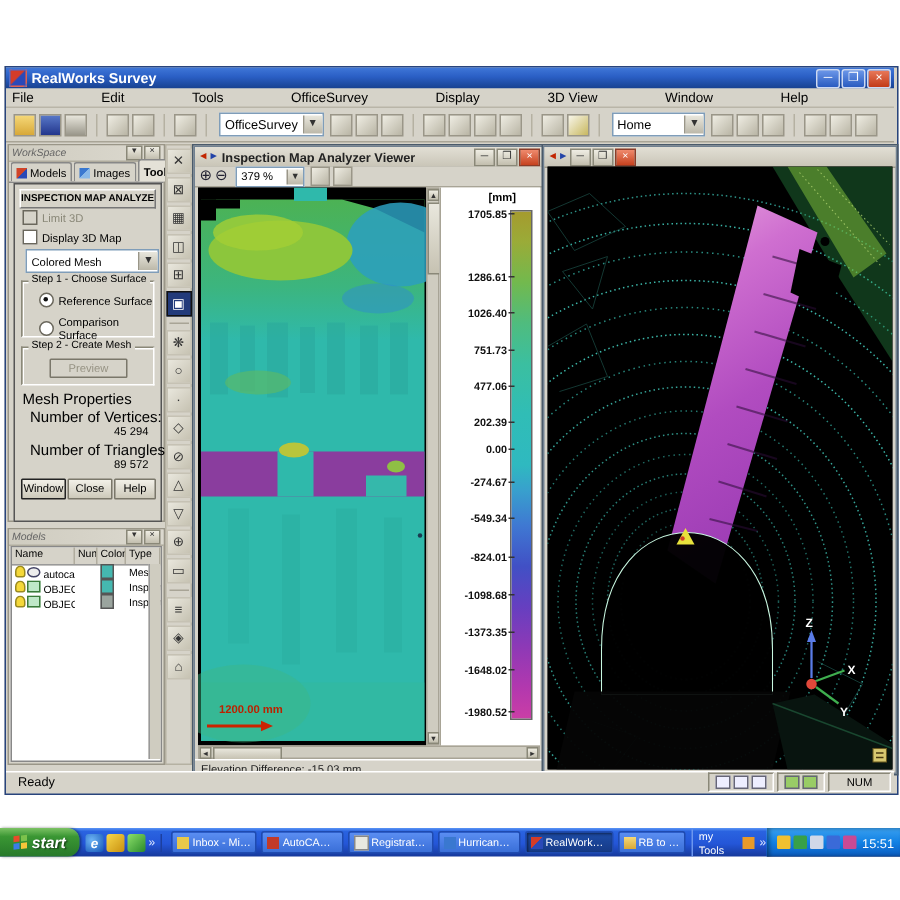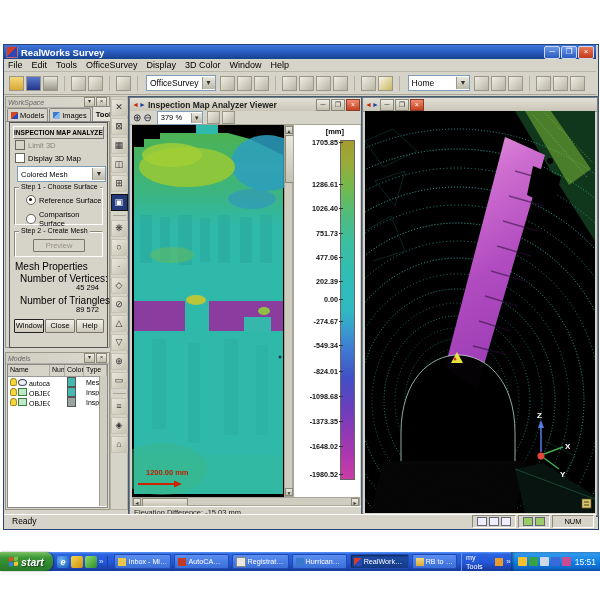--- a/index.html
+++ b/index.html
@@ -9,21 +9,21 @@
   
   #app-window{left:3px;top:44px;width:594px;height:484px;background:#d6d3c9;border:1px solid #28447c;}
   #titlebar{left:4px;top:45px;width:592px;height:14px;display:flex;align-items:center;
             background:linear-gradient(180deg,#3f77d8 0%,#2a5ec4 45%,#17418f 100%);padding:0 2px;box-sizing:border-box;}
   #titlebar .ttxt{color:#fff;font-size:9.5px;font-weight:bold;margin-left:3px;flex:1;white-space:nowrap;}
   .appicon{width:10px;height:10px;background:linear-gradient(135deg,#d43c28 50%,#2a49b8 50%);border:1px solid #fff3;}
   .winbtn{width:14px;height:11px;margin-left:1px;font-size:8px;line-height:10px;text-align:center;color:#fff;
           background:linear-gradient(180deg,#6b96e8,#2a5cc0);border:1px solid #cdd9f2;border-radius:2px;}
   .winbtn.close{background:linear-gradient(180deg,#e8795a,#c23a18);}
   #menubar{left:4px;top:59px;width:592px;height:13px;background:#d6d3c9;border-bottom:1px solid #b9b5a8;
-           display:flex;align-items:center;padding-left:4px;box-sizing:border-box;}
+           display:flex;align-items:center;padding-left:4px;box-sizing:border-box;gap:36px;}
   #menubar span{font-size:9px;margin-right:9px;}
   #main-toolbar{left:4px;top:72px;width:592px;height:23px;background:#d6d3c9;border-bottom:1px solid #a8a496;
                 display:flex;align-items:center;padding-left:4px;box-sizing:border-box;}
   .tbgrp{display:flex;align-items:center;margin-right:5px;padding-right:5px;border-right:1px solid #b5b1a2;}
   .tb-ic{width:13px;height:13px;margin:0 1px;border:1px solid #9a9688;
          background:linear-gradient(135deg,#efede3,#b9b5a5);}
   .tb-ic.folder{background:linear-gradient(180deg,#f5d878,#d8a838);}
   .tb-ic.save{background:linear-gradient(180deg,#5878c8,#23368c);}
   .tb-ic.print{background:linear-gradient(180deg,#e8e6dc,#9a978b);}
   .tb-ic.pen{background:linear-gradient(135deg,#f8f6ea,#c8b860);}
@@ -162,21 +162,21 @@
     <span class="winbtn">❐</span>
     <span class="winbtn close">×</span>
   </div>
 
   <div class="abs" id="menubar">
     <span>File</span>
     <span>Edit</span>
     <span>Tools</span>
     <span>OfficeSurvey</span>
     <span>Display</span>
-    <span>3D Color</span>
+    <span>3D View</span>
     <span>Window</span>
     <span>Help</span>
   </div>
 
   <div class="abs" id="main-toolbar">
     <span class="tbgrp">
       <span class="tb-ic folder"></span>
       <span class="tb-ic save"></span>
       <span class="tb-ic print"></span>
     </span>

